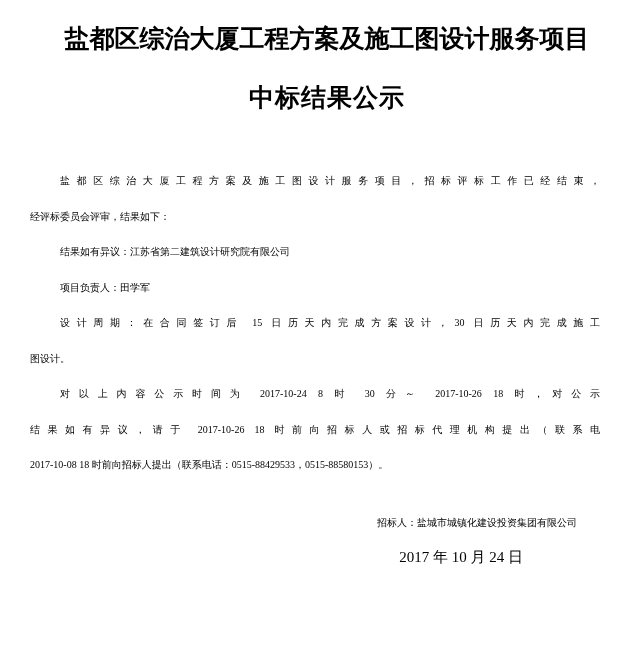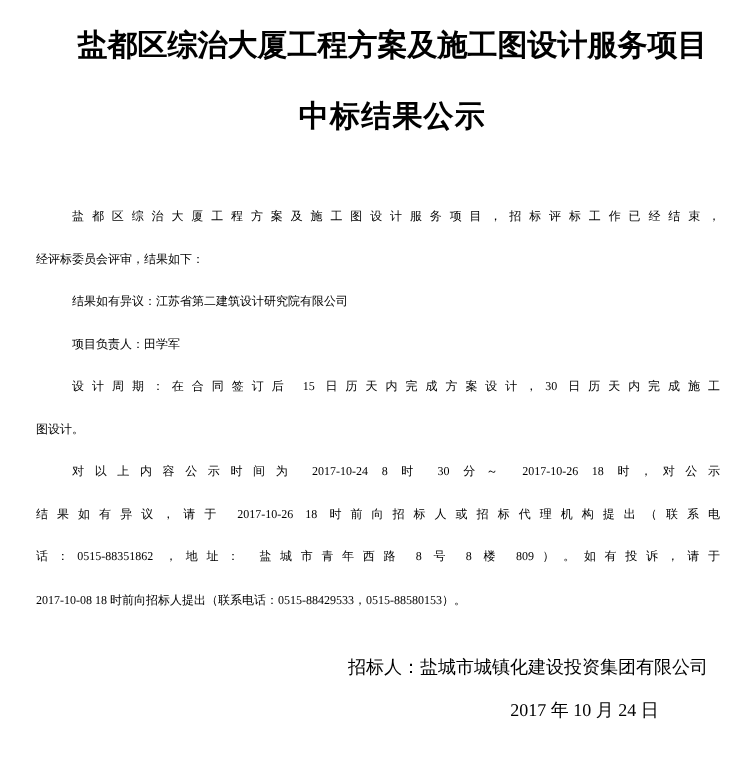--- a/index.html
+++ b/index.html
@@ -36,51 +36,50 @@
     text-align: left;
   }
   .line.indent { text-indent: 30px; }
   .line.jfull {
     text-align: justify;
     text-align-last: justify;
   }
   .line.nowrap { white-space: nowrap; }
   .footer-sign {
     margin-top: 22px;
-    font-size: 15px;
+    font-size: 10px;
     line-height: 35.5px;
     text-align: right;
-    padding-right: 40px;
+    padding-right: 53px;
   }
   .footer-date {
     font-size: 15px;
     line-height: 35.5px;
     text-align: right;
-    padding-right: 81px;
+    padding-right: 107px;
   }
 </style>
 </head>
 <body>
 
 <div class="page">
 
   <div class="title title-line1">盐都区综治大厦工程方案及施工图设计服务项目</div>
 
   <div class="title title-line2">中标结果公示</div>
 
   <div class="body-block">
     <div class="line indent jfull">盐都区综治大厦工程方案及施工图设计服务项目，招标评标工作已经结束，</div>
     <div class="line">经评标委员会评审，结果如下：</div>
     <div class="line indent">结果如有异议：江苏省第二建筑设计研究院有限公司</div>
     <div class="line indent">项目负责人：田学军</div>
     <div class="line indent jfull">设计周期：在合同签订后 15 日历天内完成方案设计，30 日历天内完成施工</div>
     <div class="line">图设计。</div>
     <div class="line indent jfull">对以上内容公示时间为 2017-10-24 8 时 30 分～ 2017-10-26 18 时，对公示</div>
     <div class="line jfull">结果如有异议，请于 2017-10-26 18 时前向招标人或招标代理机构提出（联系电</div>
-    <div class="line jfull">话：0515-88351862 ，地址： 盐城市青年西路 8 号 8 楼 809）。如有投诉，请于</div>
     <div class="line nowrap">2017-10-08 18 时前向招标人提出（联系电话：0515-88429533，0515-88580153）。</div>
   </div>
 
   <div class="footer-sign">招标人：盐城市城镇化建设投资集团有限公司</div>
 
   <div class="footer-date">2017 年 10 月 24 日</div>
 
 </div>
 
 </body></html>

